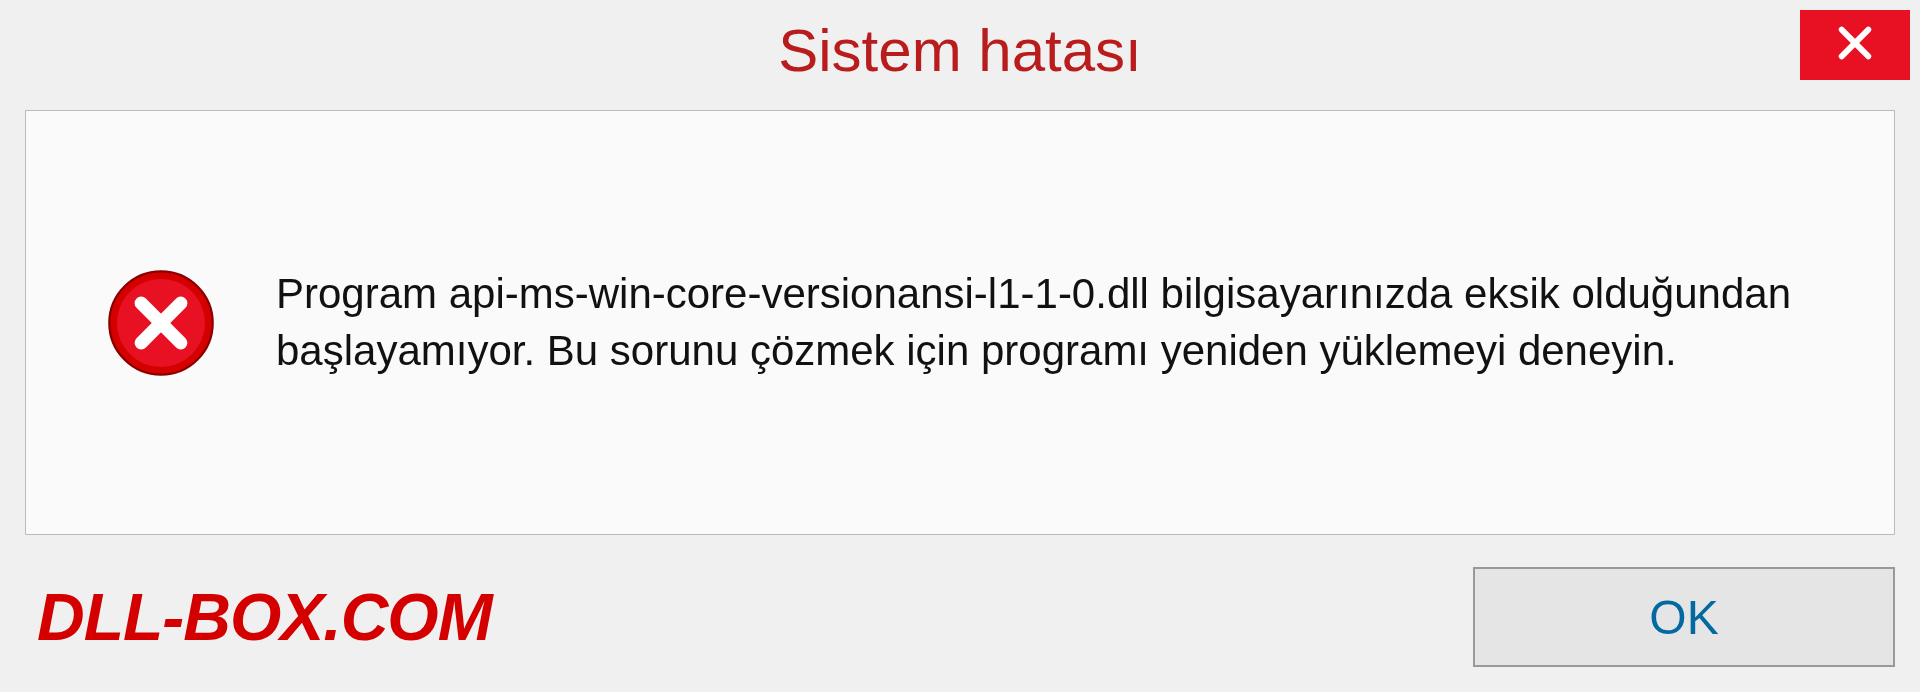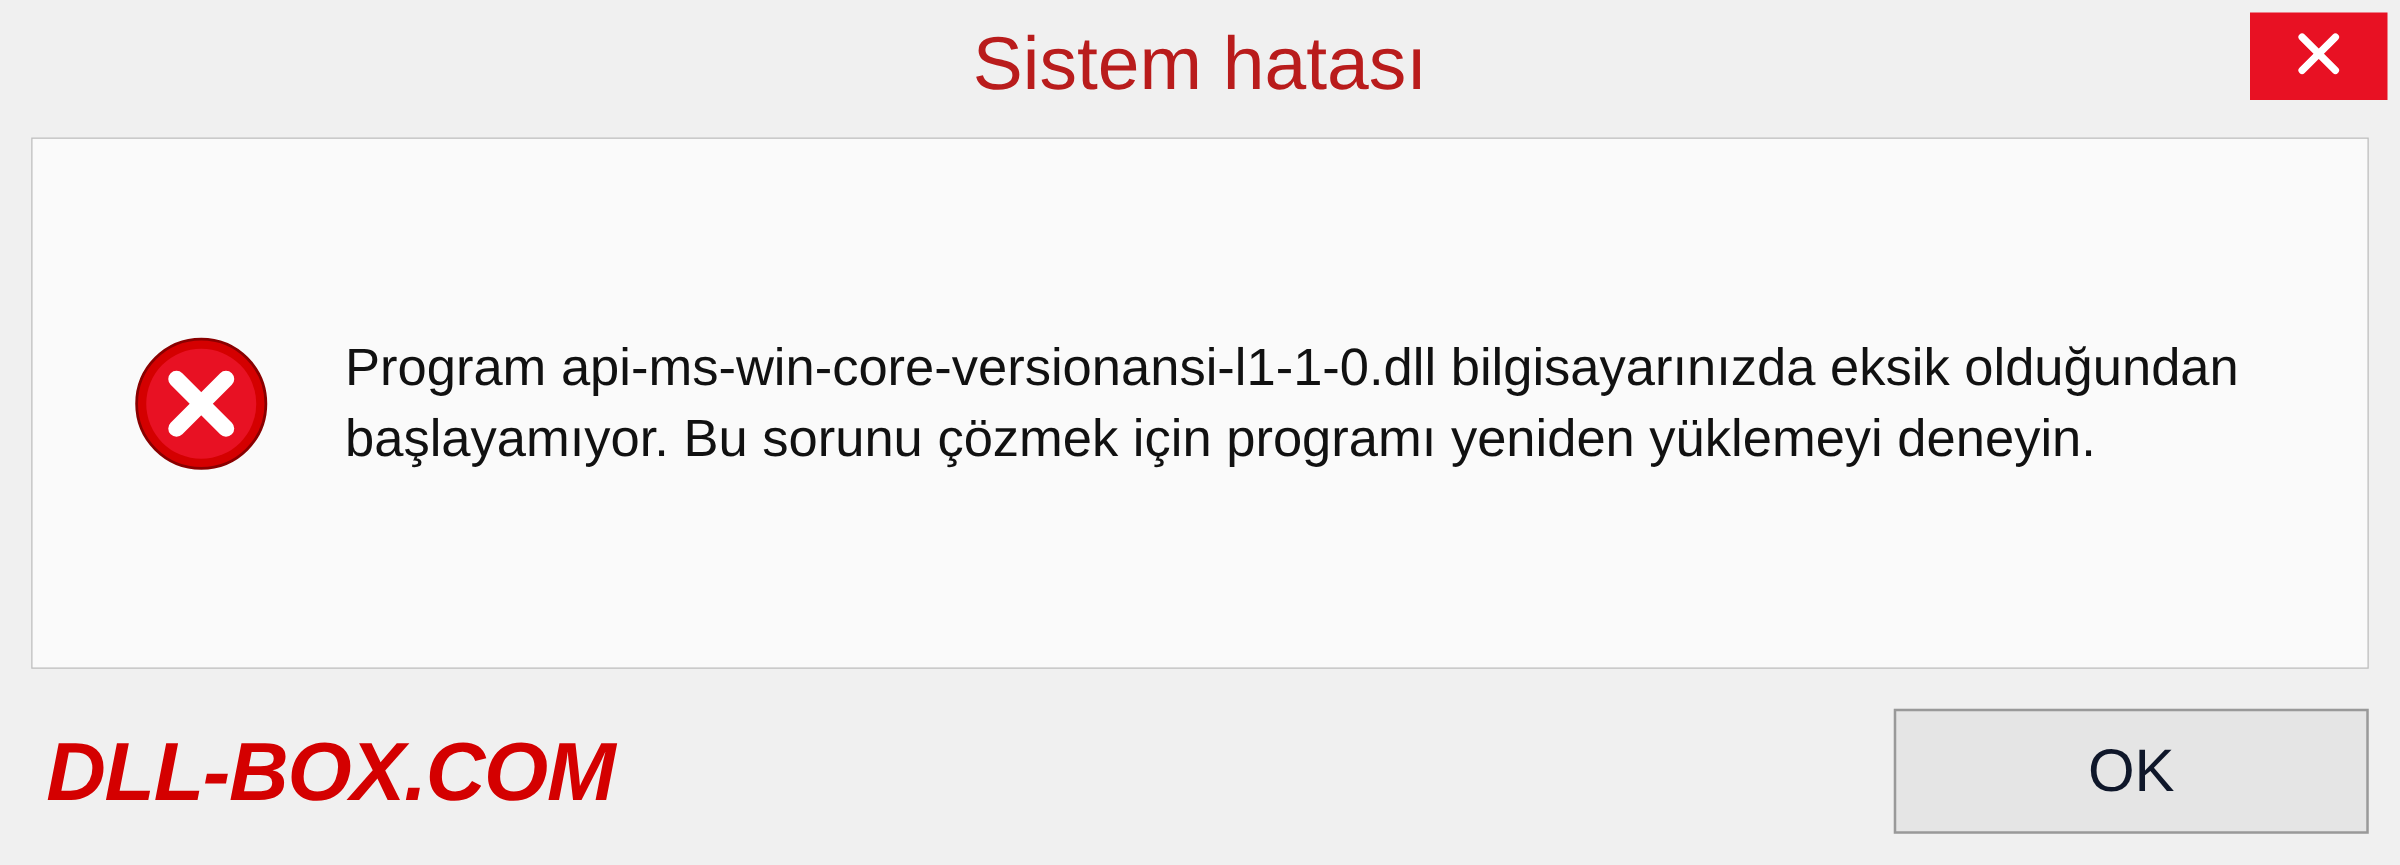--- a/index.html
+++ b/index.html
@@ -82,26 +82,26 @@
     }
     .watermark {
       font-size: 66px;
       font-weight: 900;
       color: #d40000;
       font-family: Arial, Helvetica, sans-serif;
       font-style: italic;
       letter-spacing: -1px;
     }
     .ok-btn {
-      width: 380px;
+      width: 422px;
       height: 100px;
       background: #e5e5e5;
       border: 2px solid #999;
       font-size: 48px;
-      color: #0f172a;
+      color: #0369a1;
       display: flex;
       align-items: center;
       justify-content: center;
       cursor: pointer;
       font-family: "Segoe UI", Tahoma, Arial, sans-serif;
     }
   </style>
 </head>
 <body>
 

